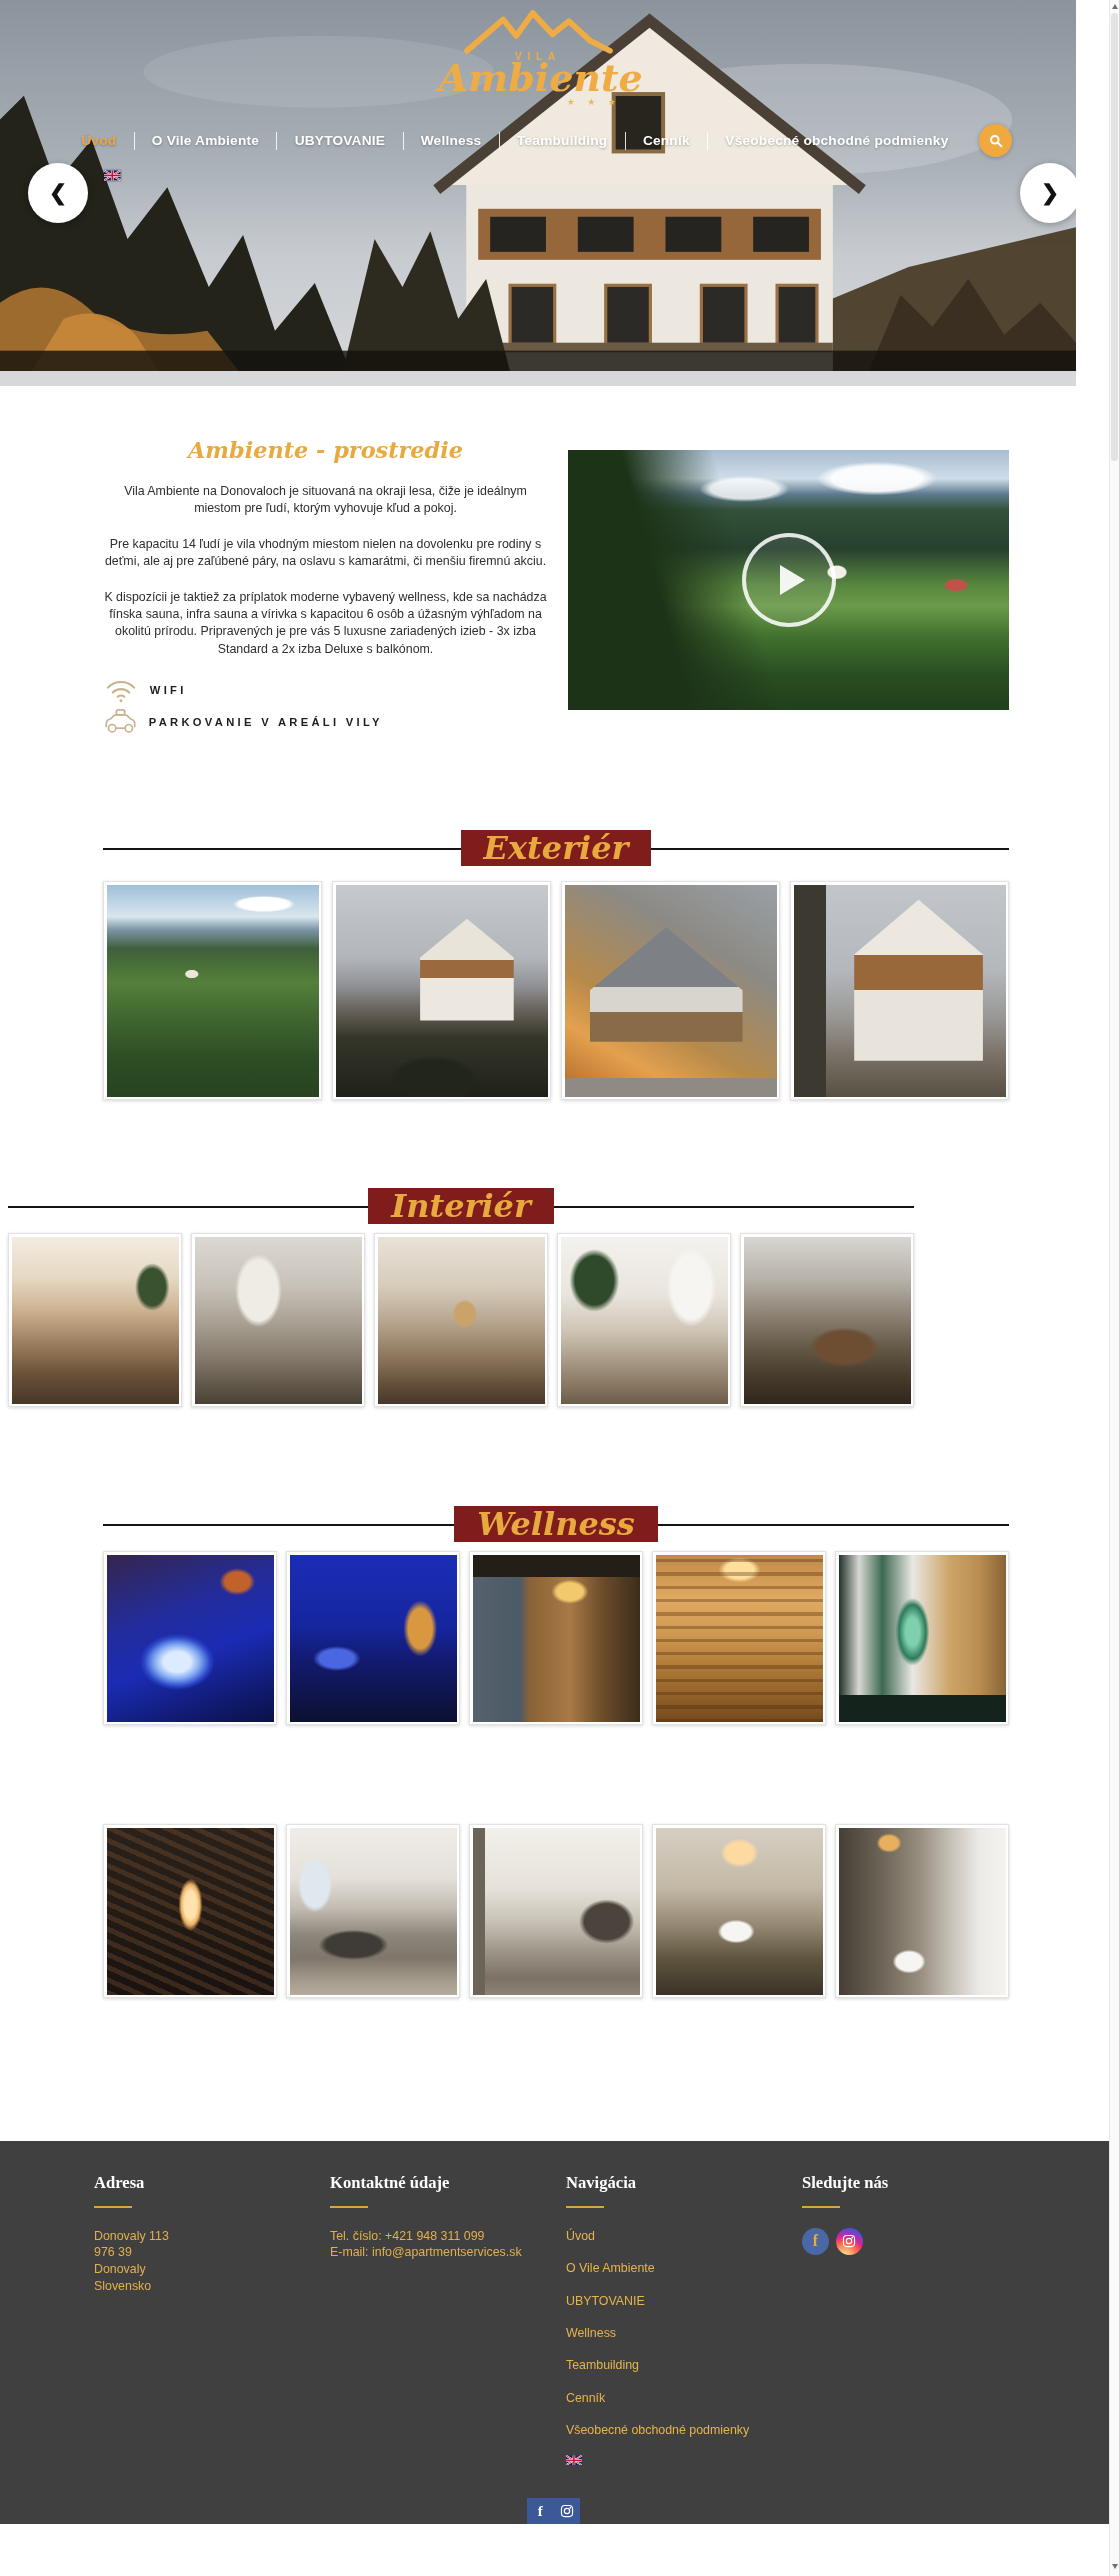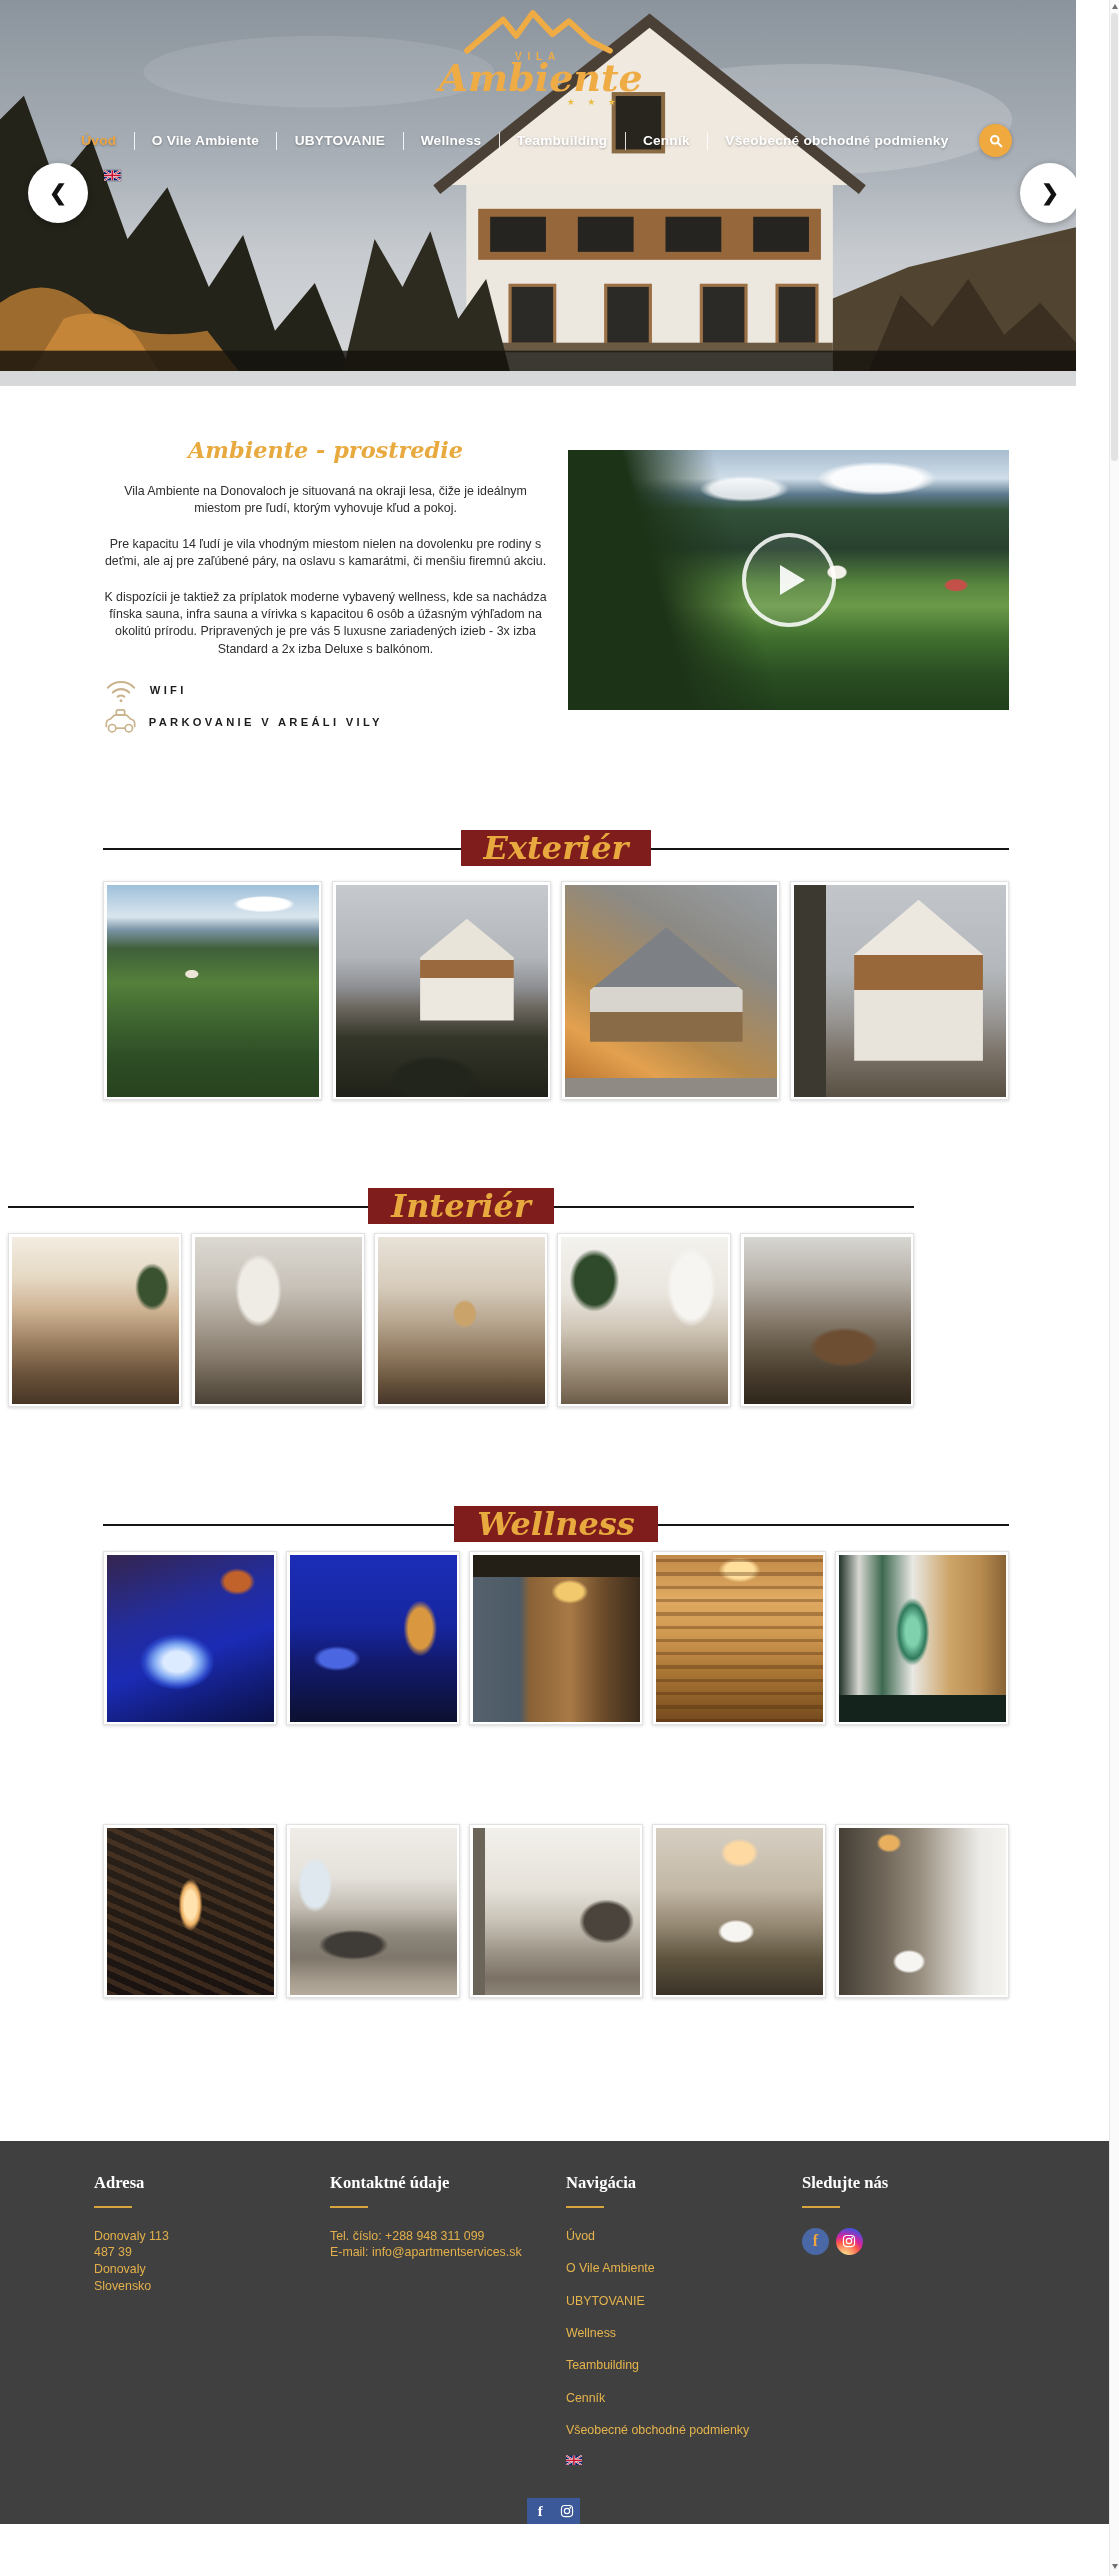--- a/index.html
+++ b/index.html
@@ -392,31 +392,31 @@
         </figure>
     </div>
   </section>
 
   <footer class="footer">
     <div class="fcol">
       <h3>Adresa</h3>
       <div class="gold-bar"></div>
       <div class="flines">
         <div>Donovaly 113</div>
-        <div>487 39</div>
+        <div>976 39</div>
         <div>Donovaly</div>
         <div>Slovensko</div>
       </div>
     </div>
 
     <div class="fcol">
       <h3>Kontaktné údaje</h3>
       <div class="gold-bar"></div>
       <div class="flines">
-        <div>Tel. číslo: +288 948 311 099</div>
+        <div>Tel. číslo: +421 948 311 099</div>
         <div>E-mail: info@apartmentservices.sk</div>
       </div>
     </div>
 
     <div class="fcol">
       <h3>Navigácia</h3>
       <div class="gold-bar"></div>
       <nav class="fnav">
         <a>Úvod</a>
         <a>O Vile Ambiente</a>

